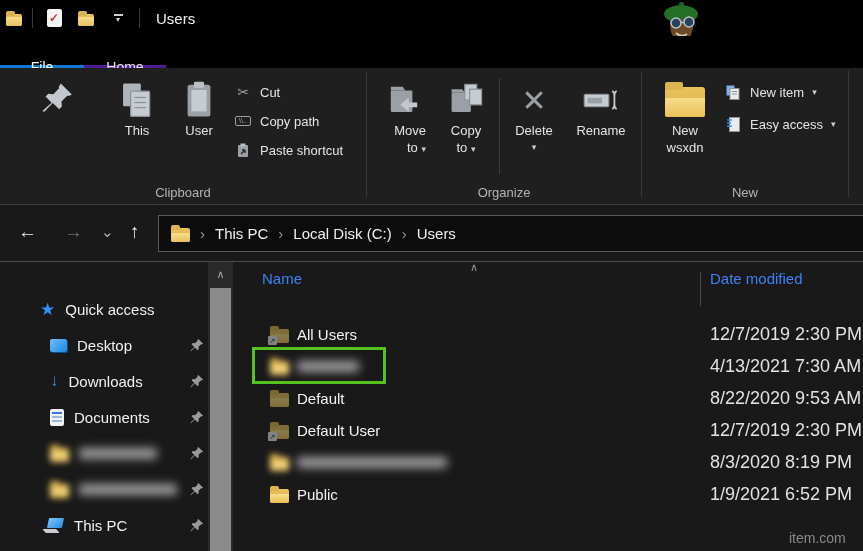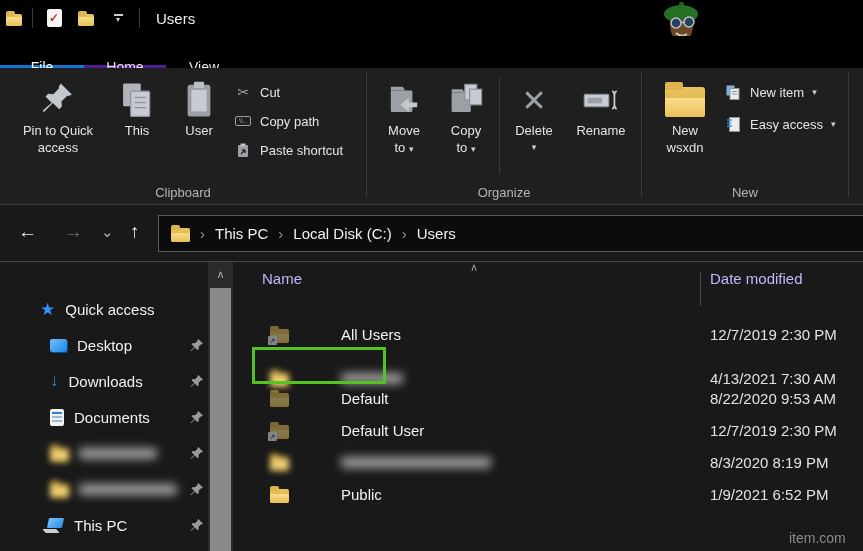--- a/index.html
+++ b/index.html
@@ -100,27 +100,27 @@
   .pc-ic .screen { position:absolute; left:4px; top:0; width:15px; height:10px;
     background:linear-gradient(135deg,#79c4ff,#2a8de0); transform:skewX(-12deg); border-radius:1px; }
   .pc-ic .base { position:absolute; left:0; bottom:0; width:14px; height:4px;
     background:#c9ced3; transform:skewX(40deg); border-radius:1px; }
   .scrollbar { position:absolute; left:208px; top:0; width:25px; height:289px; background:#2a2a2a; }
   .scroll-up { position:absolute; left:0; top:0; width:25px; height:24px; display:flex;
     align-items:center; justify-content:center; color:#a9a9a9; font-size:11px; background:#2a2a2a; }
   .scroll-thumb { position:absolute; left:2px; top:26px; width:21px; height:263px; background:#8a8a8a; }
 
   .listarea { position:absolute; left:233px; top:0; width:630px; height:289px; }
-  .colhead { position:absolute; top:8px; font-size:15px; color:#c4b5fd; }
+  .colhead { position:absolute; top:8px; font-size:15px; color:#3b82f6; }
   .sort-asc { position:absolute; left:237px; top:-1px; color:#9a9a9a; font-size:11px; }
   .col-div { position:absolute; left:467px; top:10px; width:1px; height:34px; background:#4a4a4a; }
-  .row { position:absolute; left:0; width:630px; height:32px; display:flex; align-items:center;gap:44px; }
+  .row { position:absolute; left:0; width:630px; height:32px; display:flex; align-items:center; }
   .row .ric { margin-left:37px; width:24px; display:flex; }
   .row .rname { margin-left:3px; font-size:15px; color:#f2f2f2; }
-  .row .rdate { position:absolute; left:477px; font-size:15px; color:#e2e2e2; white-space:nowrap; }
+  .row .rdate { position:absolute; left:477px; font-size:18px; color:#e2e2e2; white-space:nowrap; }
   .file-ic { width:15px; height:18px; background:#9a9a9a; border-radius:2px; }
   .hibox { position:absolute; left:19px; top:85px; width:134px; height:37px;
     border:3px solid #54c21f; z-index:6; }
   .watermark { position:absolute; left:556px; top:268px; color:#8a8a8a; font-size:14px; }
 
   
   .pin-ic { width:14px; height:14px; display:block; }
 
   
   .ric-gray { fill:#9aa0a6; }
@@ -152,33 +152,31 @@
     <circle cx="18" cy="22" r="5" fill="#2e4a66" stroke="#c9d8e6" stroke-width="1.5"></circle>
     <circle cx="31" cy="21" r="5" fill="#2e4a66" stroke="#c9d8e6" stroke-width="1.5"></circle>
     <line x1="23" y1="21.5" x2="26" y2="21.5" stroke="#c9d8e6" stroke-width="1.5"></line>
     <path d="M18 32 q5 5 11 1" stroke="#e8e0d2" stroke-width="2" fill="none"></path>
   </svg>
 </div>
 
 <div class="tabbar">
   <div class="tab file">File</div>
   <div class="tab home">Home</div>
-  <div class="tab view">View</div>
 </div>
 
 <div class="ribbon">
 
   <div class="rgroup clipboard-grp">
     <div class="bigbtn" style="width:92px;">
       <span class="icon">
         <svg width="34" height="36" viewBox="0 0 24 26">
             <path class="ric-light" fill="#a8bdd0" d="M14 1l8 8-2.4 1.2-.9-.3-4.2 4.2.3 3.6-2 2-4.5-4.5L3 20.5l-1.2 1.2-.9-.9L2.1 19.6 7.4 15 3 10.5l2-2 3.6.3 4.2-4.2-.3-.9z"></path>
           </svg>
       </span>
-      <span>Pin to Quick access</span>
     </div>
     <div class="bigbtn" style="width:54px;">
       <span class="icon">
         <svg width="34" height="38" viewBox="0 0 26 30">
           <rect x="2" y="2" width="14" height="18" rx="1" fill="#aeb4ba"></rect>
           <rect x="8" y="8" width="15" height="20" rx="1" fill="#c6ccd2" stroke="#8d9399" stroke-width="1"></rect>
           <line x1="11" y1="13" x2="20" y2="13" stroke="#8d9399"></line>
             <line x1="11" y1="17" x2="20" y2="17" stroke="#8d9399"></line>
             <line x1="11" y1="21" x2="20" y2="21" stroke="#8d9399"></line>
         </svg>
@@ -224,21 +222,21 @@
 
   <div class="rgroup organize-grp">
     <div class="bigbtn" style="width:58px;">
       <span class="icon">
         <svg width="36" height="36" viewBox="0 0 30 30">
           <path class="ric-gray" d="M4 4h10l2 3h-12z"></path>
             <rect x="4" y="7" width="18" height="18" rx="1" class="ric-gray"></rect>
           <path d="M26 17 l-7 0 0-4 -7 6 7 6 0-4 7 0z" fill="#c2c8ce"></path>
         </svg>
       </span>
-      <span style="width:44px;"><span>Move to</span> <span class="caret">▾</span></span>
+      <span style="width:44px;text-align:right;"><span>Move to</span> <span class="caret">▾</span></span>
     </div>
     <div class="bigbtn" style="width:58px;">
       <span class="icon">
         <svg width="36" height="36" viewBox="0 0 30 30">
           <path class="ric-gray" d="M3 6h9l2 3h-11z"></path>
             <rect x="3" y="9" width="16" height="16" rx="1" class="ric-gray"></rect>
           <rect x="14" y="2" width="10" height="13" fill="#c6ccd2" stroke="#8d9399"></rect>
           <rect x="18" y="6" width="10" height="13" fill="#c6ccd2" stroke="#8d9399"></rect>
         </svg>
       </span>
@@ -392,21 +390,21 @@
 
     <div class="row" style="top:56px;">
       <span class="ric">
           <span class="folder dim">
             <span class="link-badge">↗</span>
           </span>
         </span>
       <span class="rname">All Users</span>
       <span class="rdate">12/7/2019 2:30 PM</span>
     </div>
-    <div class="row" style="top:100px;">
+    <div class="row" style="top:88px;">
       <span class="ric">
           <span class="folder blurred"></span>
         </span>
       <span class="rname"><span class="blob" style="width:62px;"></span></span>
       <span class="rdate">4/13/2021 7:30 AM</span>
     </div>
     <div class="row" style="top:120px;">
       <span class="ric">
           <span class="folder dim"></span>
         </span>

